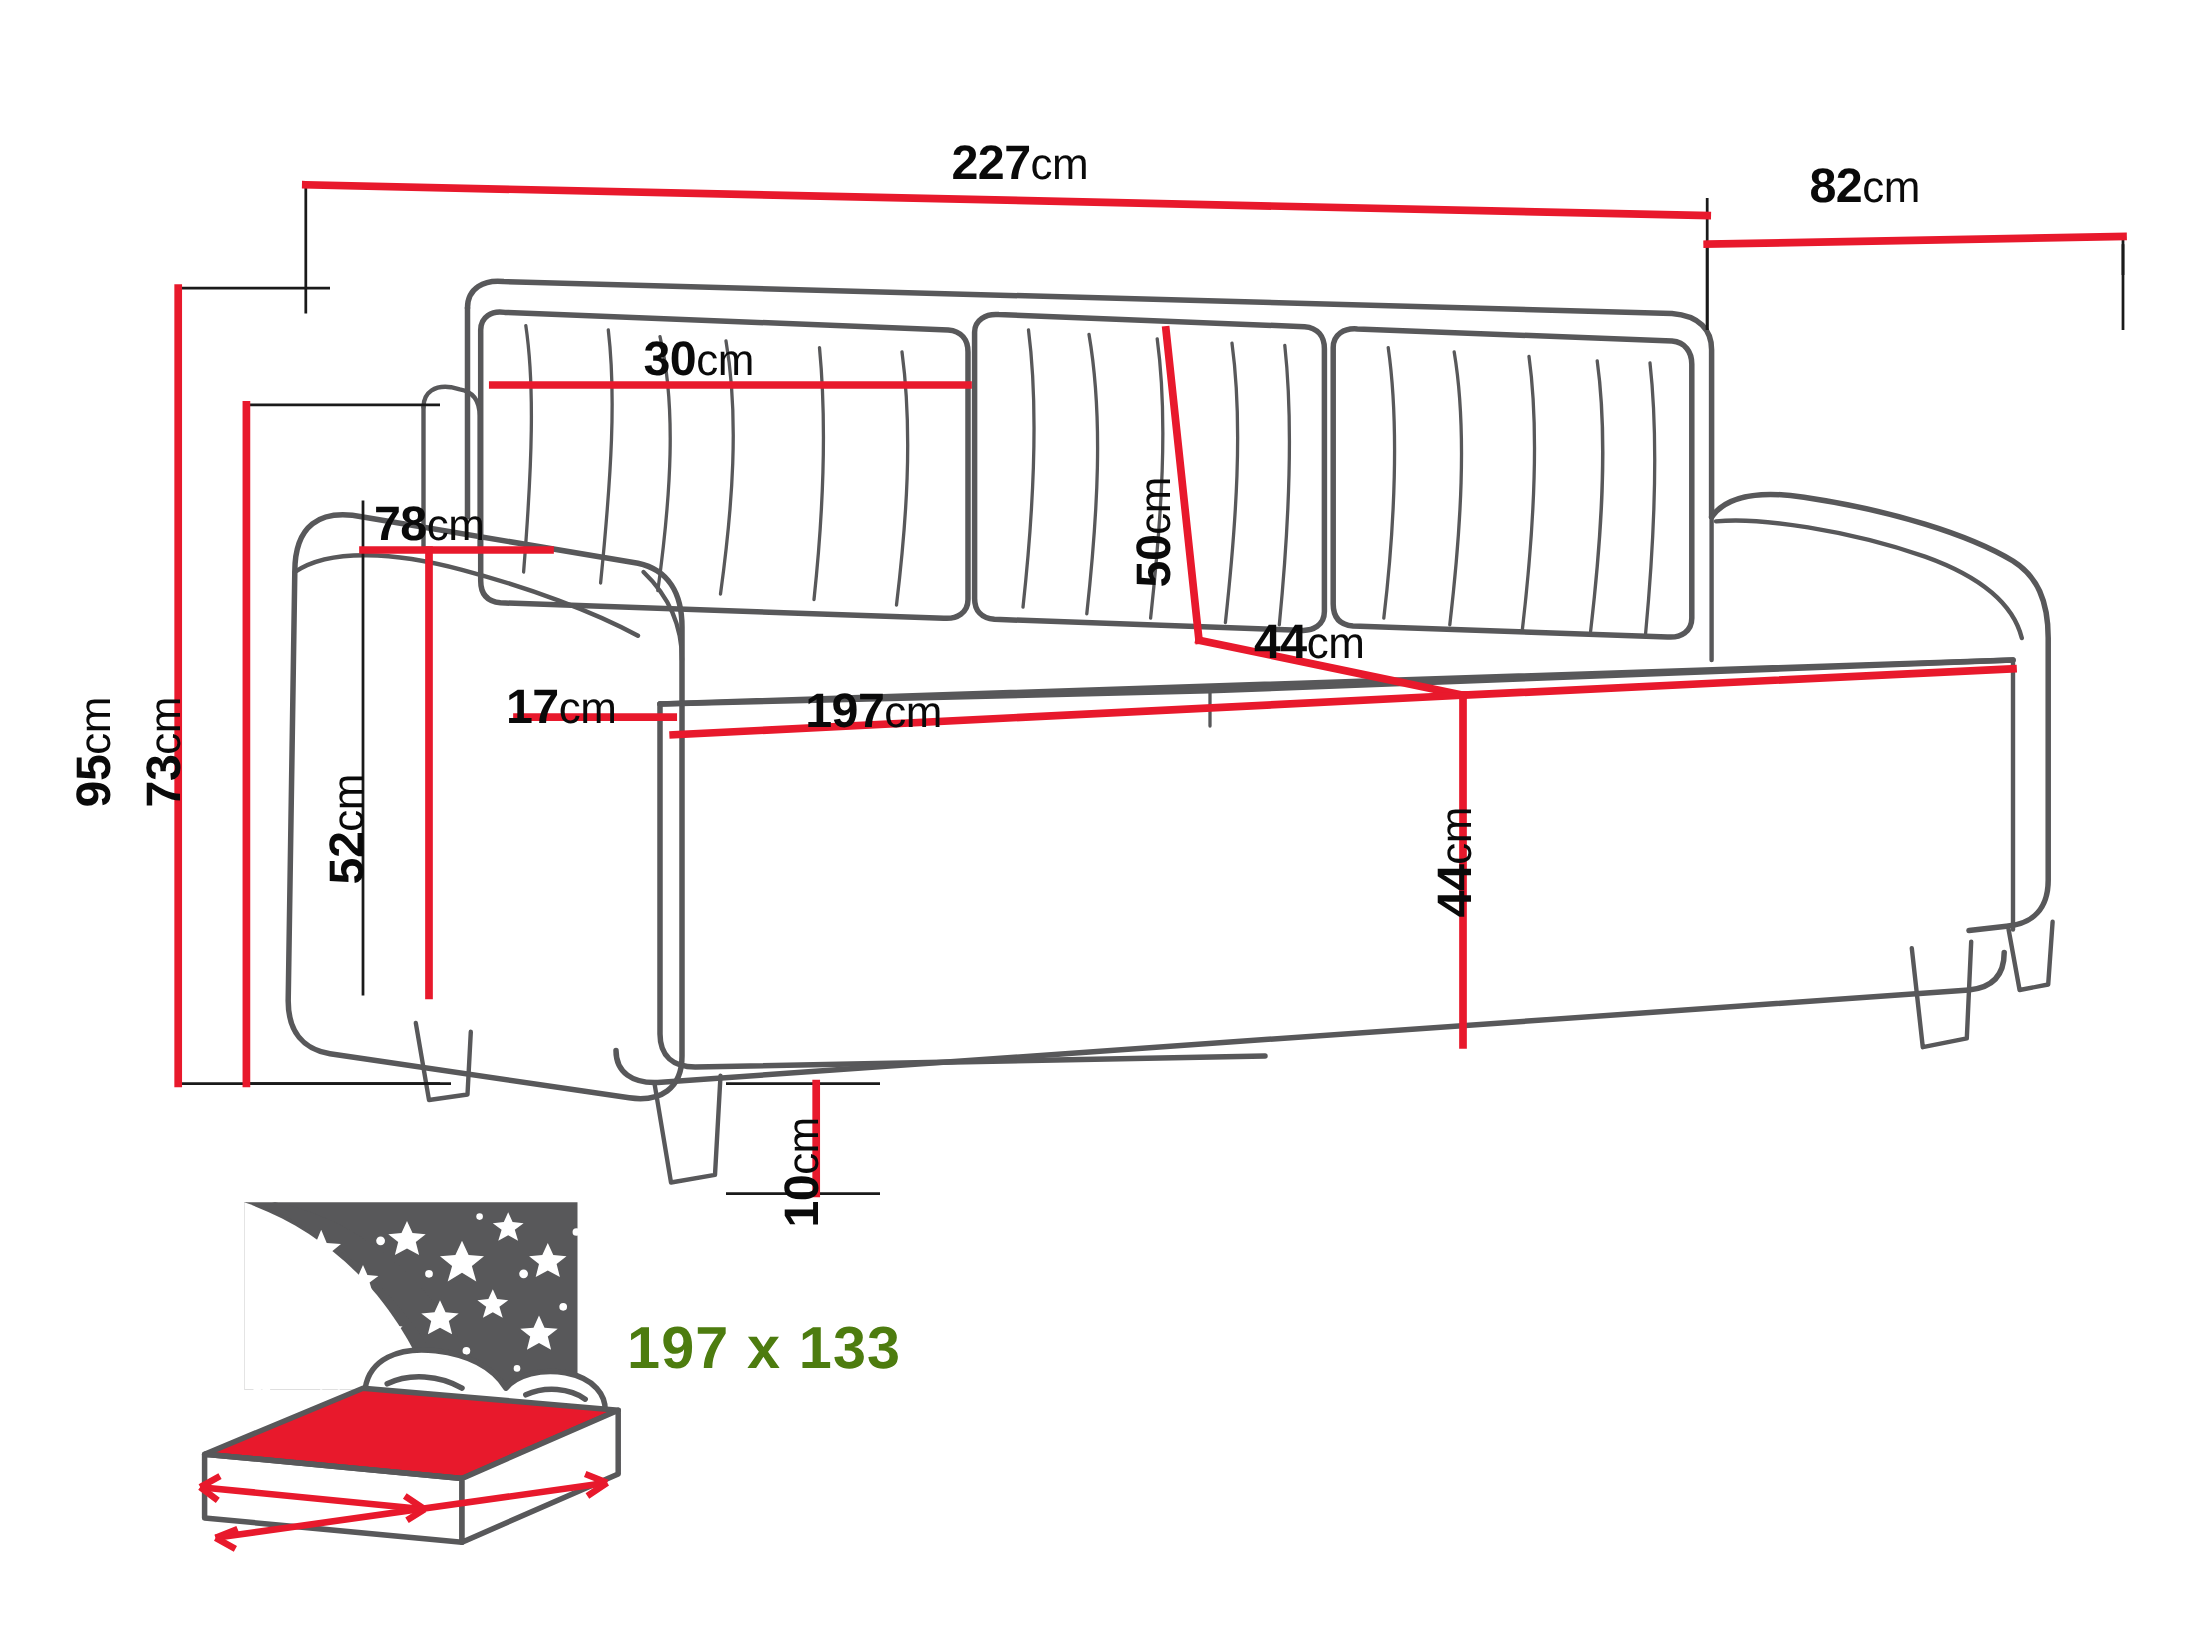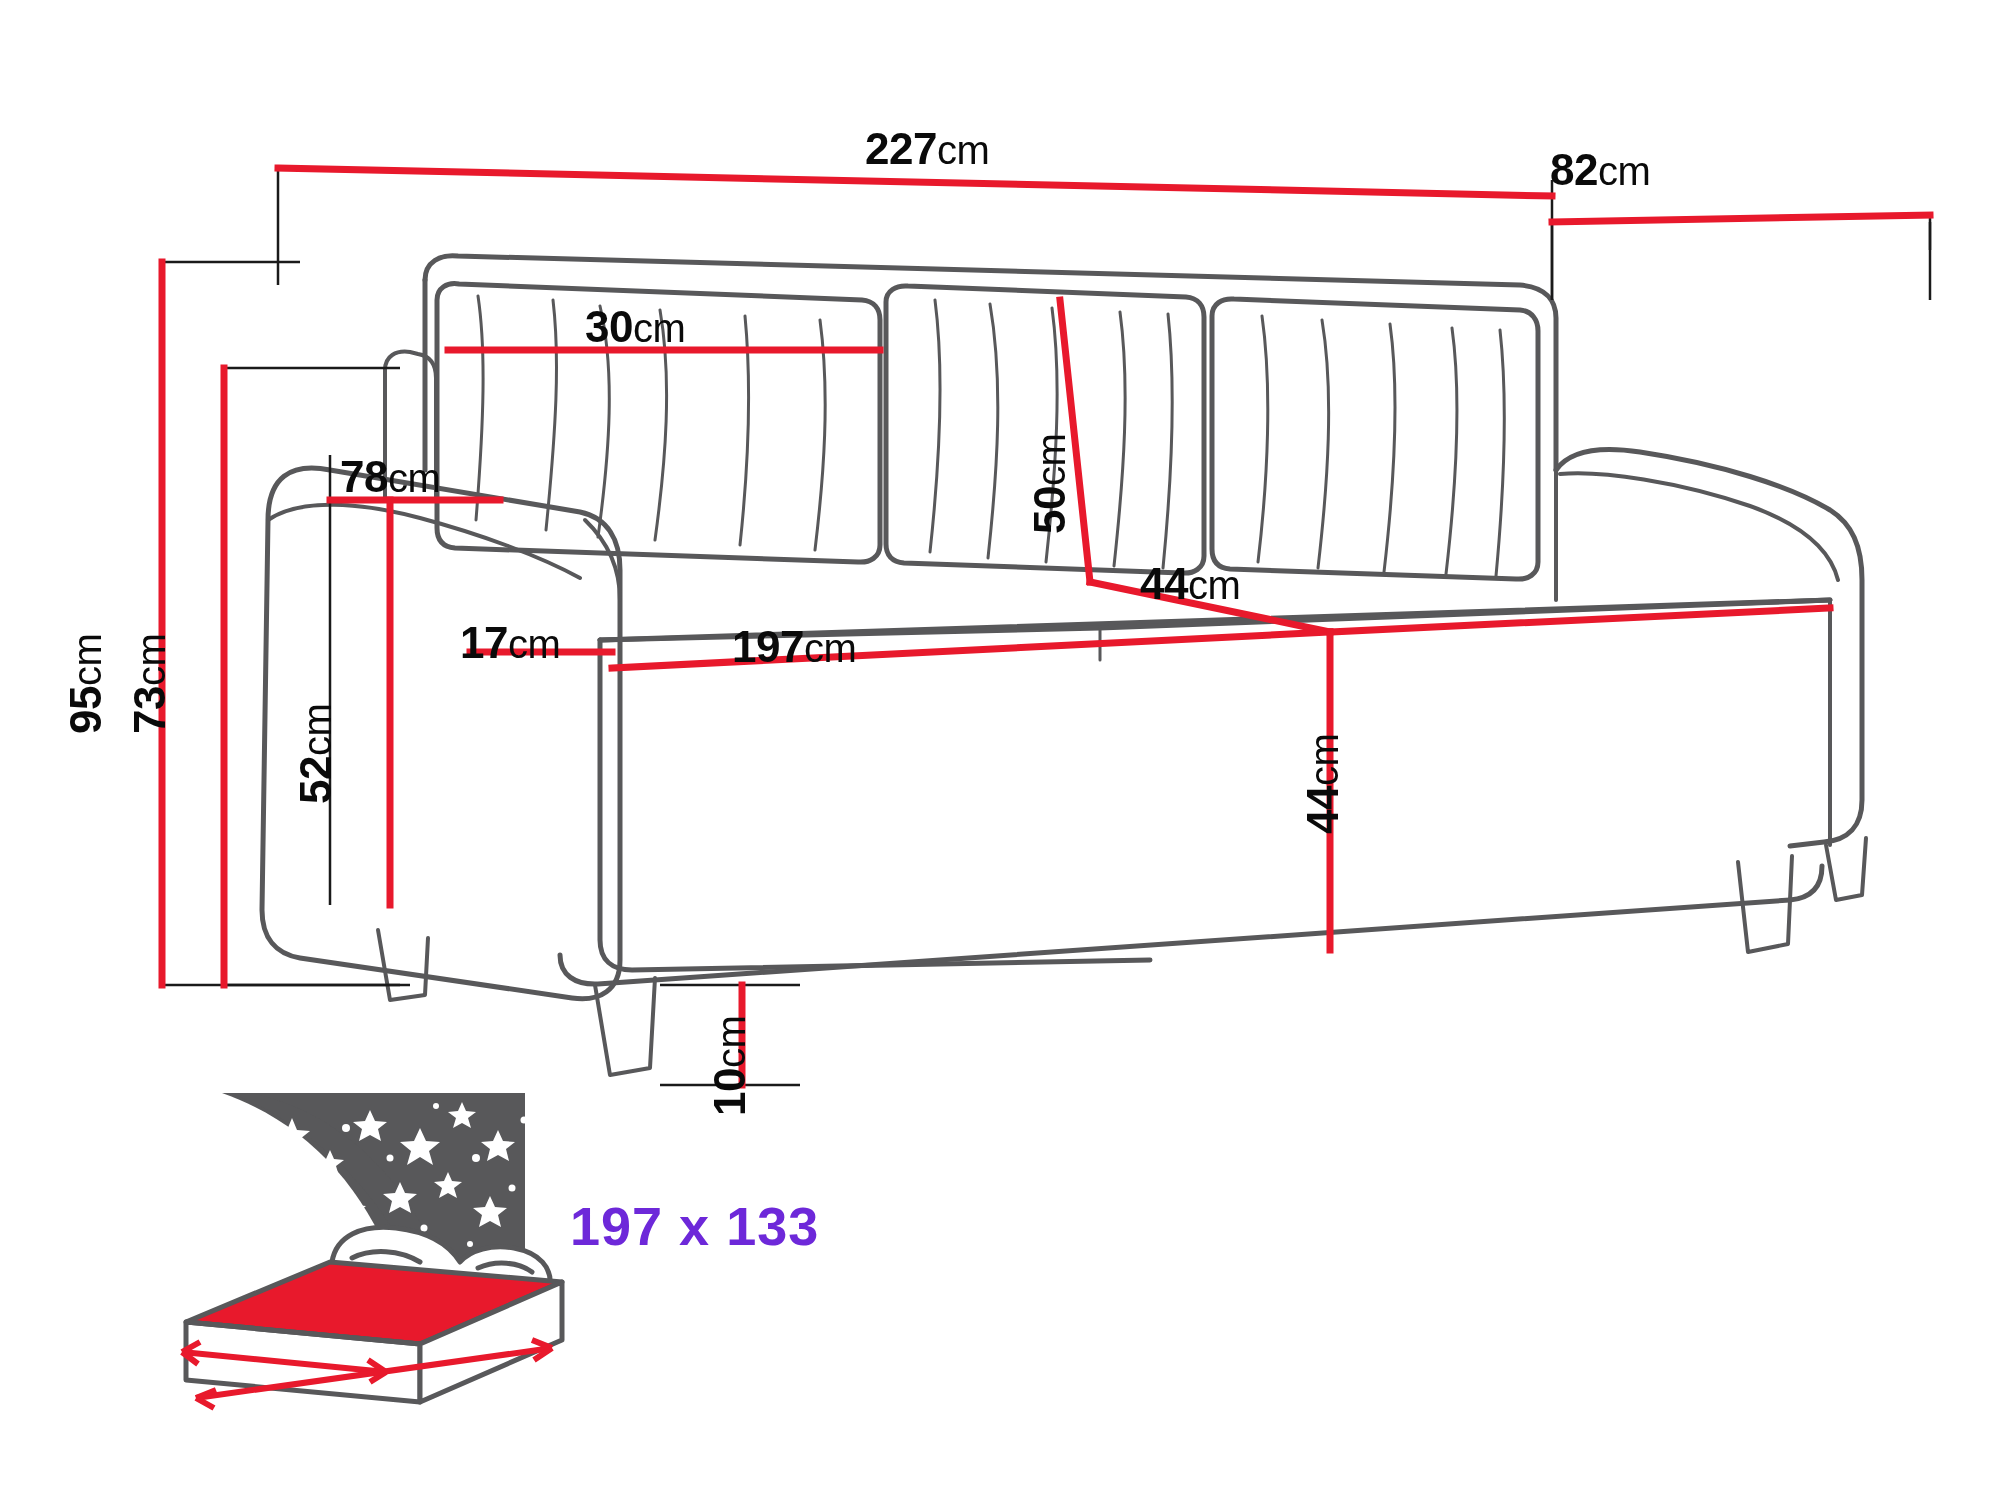--- a/index.html
+++ b/index.html
@@ -42,21 +42,21 @@
     font-weight: normal;
     font-size: 40px;
     letter-spacing: -0.5px;
   }
   .dim-label.vertical {
     transform-origin: left bottom;
     transform: rotate(-90deg);
   }
   .mattress-caption {
     position: absolute;
-    color: #6d28d9;
+    color: #4d7c0f;
     font-weight: bold;
     font-size: 54px;
     letter-spacing: 1px;
     white-space: nowrap;
   }
 </style>
 </head>
 <body>
 
 <div id="diagram-root">
@@ -201,21 +201,21 @@
       <line x1="1330" y1="632" x2="1330" y2="950"></line>
 
       <line x1="742" y1="985" x2="742" y2="1085"></line>
     </g>
   </svg>
 
   <div class="dim-label" style="left:865px; top:127px;">
     <span class="num">227</span><span class="unit">cm</span>
   </div>
 
-  <div class="dim-label" style="left:1550px; top:148px;">
+  <div class="dim-label" style="left:1645px; top:148px;">
     <span class="num">82</span><span class="unit">cm</span>
   </div>
 
   <div class="dim-label vertical" style="left:108px; top:690px;">
     <span class="num">95</span><span class="unit">cm</span>
   </div>
 
   <div class="dim-label vertical" style="left:172px; top:690px;">
     <span class="num">73</span><span class="unit">cm</span>
   </div>

